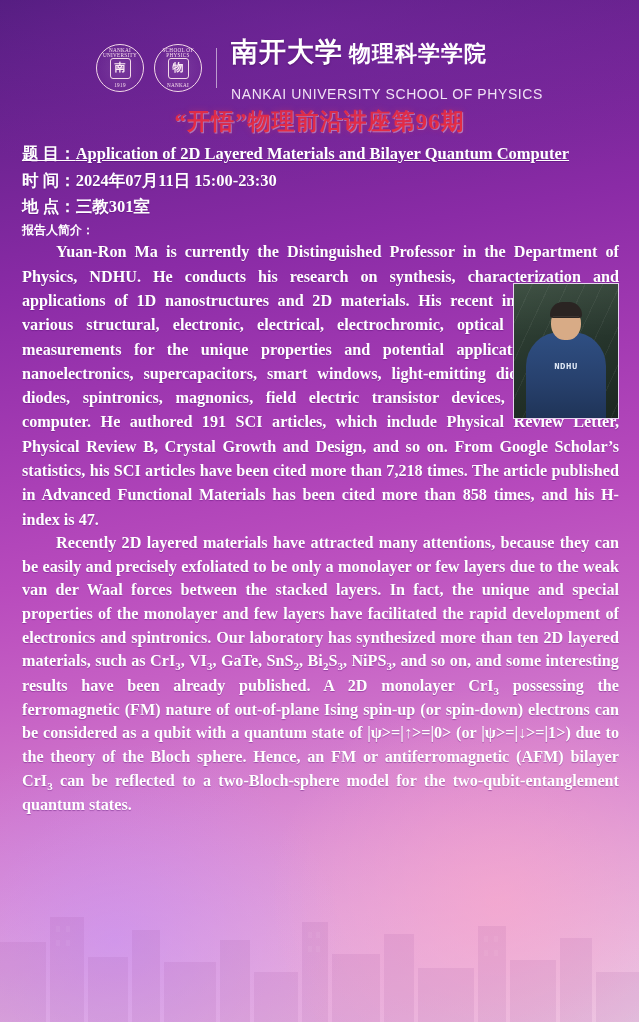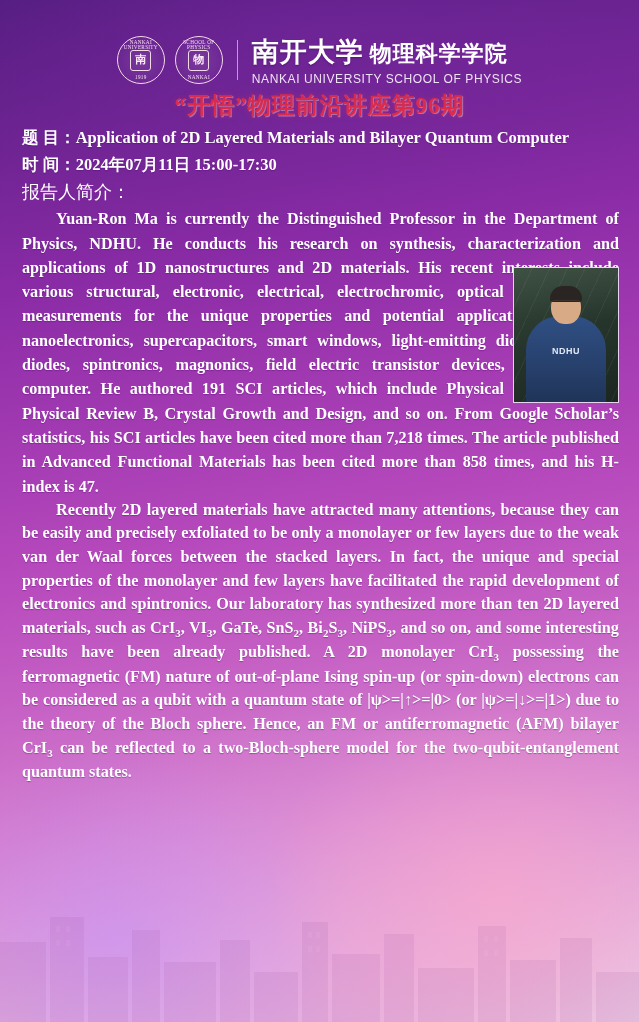--- a/index.html
+++ b/index.html
@@ -81,23 +81,23 @@
     display:flex; align-items:baseline; gap:6px;
     color:#ffffff;
     font-weight:bold;
     letter-spacing:1px;
     text-align:right;
   }
   .univ-cn .big { font-size:27px; text-shadow:0 1px 2px rgba(60,0,80,.5); }
   .univ-cn .mid { font-size:22px; }
   .univ-en {
     color:#f0e2f5;
-    font-size:12px;
+    font-size:14px;
     letter-spacing:0.6px;
-    margin-top:2px;
+    margin-top:16px;
     font-family:"Liberation Sans", sans-serif;
   }
   .divider-v {
     width:1px; height:40px; background:rgba(255,255,255,0.55);
     margin:0 4px;
   }
 
   .title-banner {
     text-align:center;
     margin-top:4px;
@@ -116,21 +116,21 @@
     color: #ffffff;
   }
   .line {
     font-size: 16.5px;
     font-weight: bold;
     line-height: 1.62;
     color:#ffffff;
     text-shadow: 0 1px 1px rgba(80,10,110,0.45);
   }
   .label { white-space: nowrap; }
-  .row-title { position: relative; }
+  .row-title { position: relative; text-decoration: underline; }
   .photo {
     position:absolute;
     right: 20px;
     top: 146px;
     width: 104px;
     height: 134px;
     border: 1px solid #e8d4f0;
     overflow: hidden;
     background: linear-gradient(160deg,#2f4236 0%, #23332a 45%, #1d2a24 100%);
   }
@@ -166,37 +166,37 @@
     background:#2a2422;
   }
   .photo .glasses {
     position:absolute; left:50%; transform:translateX(-50%);
     bottom:94px; width:26px; height:7px;
     border-top:1.5px solid #3a3330;
   }
   .photo .logo-text {
     position:absolute; left:50%; transform:translateX(-50%);
     bottom:46px; color:#dfe8f5; font-size:9px; font-weight:bold;
-    font-family:Liberation Sans, sans-serif; letter-spacing:0.5px;
+    font-family:Liberation Mono, monospace; letter-spacing:0.5px;
   }
 
   .para {
     font-size: 16.2px;
     font-weight: bold;
     line-height: 1.5;
     text-align: justify;
     text-justify: inter-word;
     margin: 0;
     text-indent: 2.1em;
     color:#ffffff;
     text-shadow: 0 1px 1px rgba(80,10,110,0.4);
   }
   .section-label {
-    font-size:18px;
-    font-weight:normal;
+    font-size:12px;
+    font-weight:bold;
     line-height:1.6;
     color:#ffffff;
   }
   sub { font-size: 0.68em; }
   .tight { line-height:1.46; }
 </style>
 </head>
 <body>
 
 <div class="poster">
@@ -269,23 +269,26 @@
       <div class="glasses"></div>
       <div class="logo-text">NDHU</div>
     </div>
 
     <div class="line row-title">
       <span class="label">题 目：</span><span>Application of 2D Layered Materials and Bilayer Quantum Computer</span>
     </div>
 
 
     <div class="line">
-      <span class="label">时 间：</span><span>2024年07月11日 15:00-17:30</span>
-    </div>
-
+      <span class="label">时 间：</span><span>2024年07月11日 15:00-23:30</span>
+    </div>
+
+    <div class="line">
+      <span class="label">地 点：</span><span>三教301室</span>
+    </div>
 
     <div class="section-label">报告人简介：</div>
     <p class="para">Yuan-Ron Ma is currently the Distinguished Professor in the Department of Physics, NDHU. He conducts his research on synthesis, characterization and applications of 1D nanostructures and 2D materials. His recent interests include various structural, electronic, electrical, electrochromic, optical and magnetic measurements for the unique properties and potential applications, such as, nanoelectronics, supercapacitors, smart windows, light-emitting diodes and laser diodes, spintronics, magnonics, field electric transistor devices, and quantum computer. He authored 191 SCI articles, which include Physical Review Letter, Physical Review B, Crystal Growth and Design, and so on. From Google Scholar’s statistics, his SCI articles have been cited more than 7,218 times. The article published in Advanced Functional Materials has been cited more than 858 times, and his H-index is 47.</p>
 
     <p class="para tight"><span>Recently 2D layered materials have attracted many attentions, because they can be easily and precisely exfoliated to be only a monolayer or few layers due to the weak van der Waal forces between the stacked layers. In fact, the unique and special properties of the monolayer and few layers have facilitated the rapid development of electronics and spintronics. Our laboratory has synthesized more than ten 2D layered materials, such as CrI</span><sub>3</sub><span>, VI</span><sub>3</sub><span>, GaTe, SnS</span><sub>2</sub><span>, Bi</span><sub>2</sub><span>S</span><sub>3</sub><span>, NiPS</span><sub>3</sub><span>, and so on, and some interesting results have been already published. A 2D monolayer CrI</span><sub>3</sub><span> possessing the ferromagnetic (FM) nature of out-of-plane Ising spin-up (or spin-down) electrons can be considered as a qubit with a quantum state of |ψ&gt;=|↑&gt;=|0&gt; (or |ψ&gt;=|↓&gt;=|1&gt;) due to the theory of the Bloch sphere. Hence, an FM or antiferromagnetic (AFM) bilayer CrI</span><sub>3</sub><span> can be reflected to a two-Bloch-sphere  model for the two-qubit-entanglement quantum states.</span></p>
 
   </div>
 </div>
 
 </body></html>

